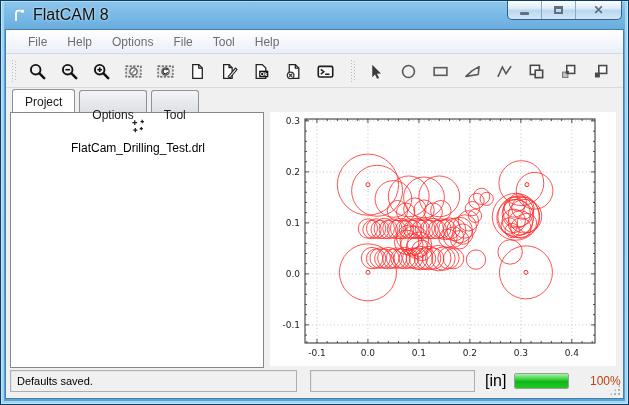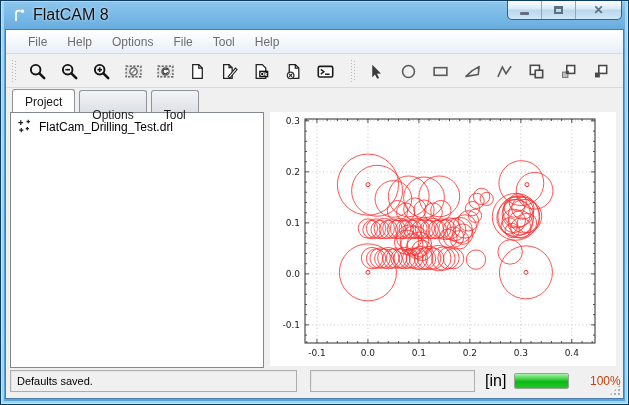--- a/index.html
+++ b/index.html
@@ -32,21 +32,21 @@
         background-size:1px 100%,1px 100%;background-position:0 0,3px 1px;background-repeat:no-repeat;}
   .tool-btn{width:28px;height:28px;margin:0 2px;display:flex;align-items:center;justify-content:center;border:1px solid transparent;border-radius:2px;}
   .tool-btn svg{width:17px;height:17px;}
   
   .tabbar{position:absolute;left:6px;top:60px;height:22px;display:flex;align-items:flex-end;z-index:3;}
   .tab{font-size:12px;color:#1a1a1a;padding:17px 12px 4px;border:1px solid #8e9299;border-bottom:none;
        border-radius:3px 3px 0 0;background:linear-gradient(180deg,#f3f4f6,#dde0e5);margin-right:4px;height:20px;}
   .tab.active{background:#ffffff;height:23px;padding-top:5px;position:relative;z-index:4;}
   
   .tree-panel{position:absolute;left:4px;top:82px;width:254px;height:256px;background:#fff;border:1px solid #828790;z-index:2;}
-  .tree-item{display:flex;align-items:center;gap:7px;padding:6px 4px 2px 6px;font-size:12px;color:#000;}
+  .tree-item{display:flex;align-items:center;gap:7px;padding:6px 4px 2px 6px;font-size:12px;color:#000;flex-direction:column;}
   .tree-item svg{width:15px;height:15px;flex:0 0 auto;}
   .plot-panel{position:absolute;left:264px;top:82px;width:346px;height:256px;background:#ffffff;}
   
   .statusbar{position:absolute;left:0;right:0;bottom:0;height:32px;background:#f0f0f0;}
   .status-panel{position:absolute;top:4px;height:22px;background:#f0f0f0;border:1px solid #aeaeae;
                 box-shadow:inset 1px 1px 0 rgba(0,0,0,.04);font-size:11px;color:#000;display:flex;align-items:center;padding:0 6px;}
   .sp1{left:4px;width:287px;}
   .sp2{left:304px;width:165px;}
   .units{position:absolute;left:479px;top:4px;height:22px;display:flex;align-items:center;font-size:16px;color:#000;}
   .progress{position:absolute;left:508px;top:7px;width:55px;height:16px;border:1px solid #9aa09a;border-radius:2px;overflow:hidden;background:#e6e6e6;}

